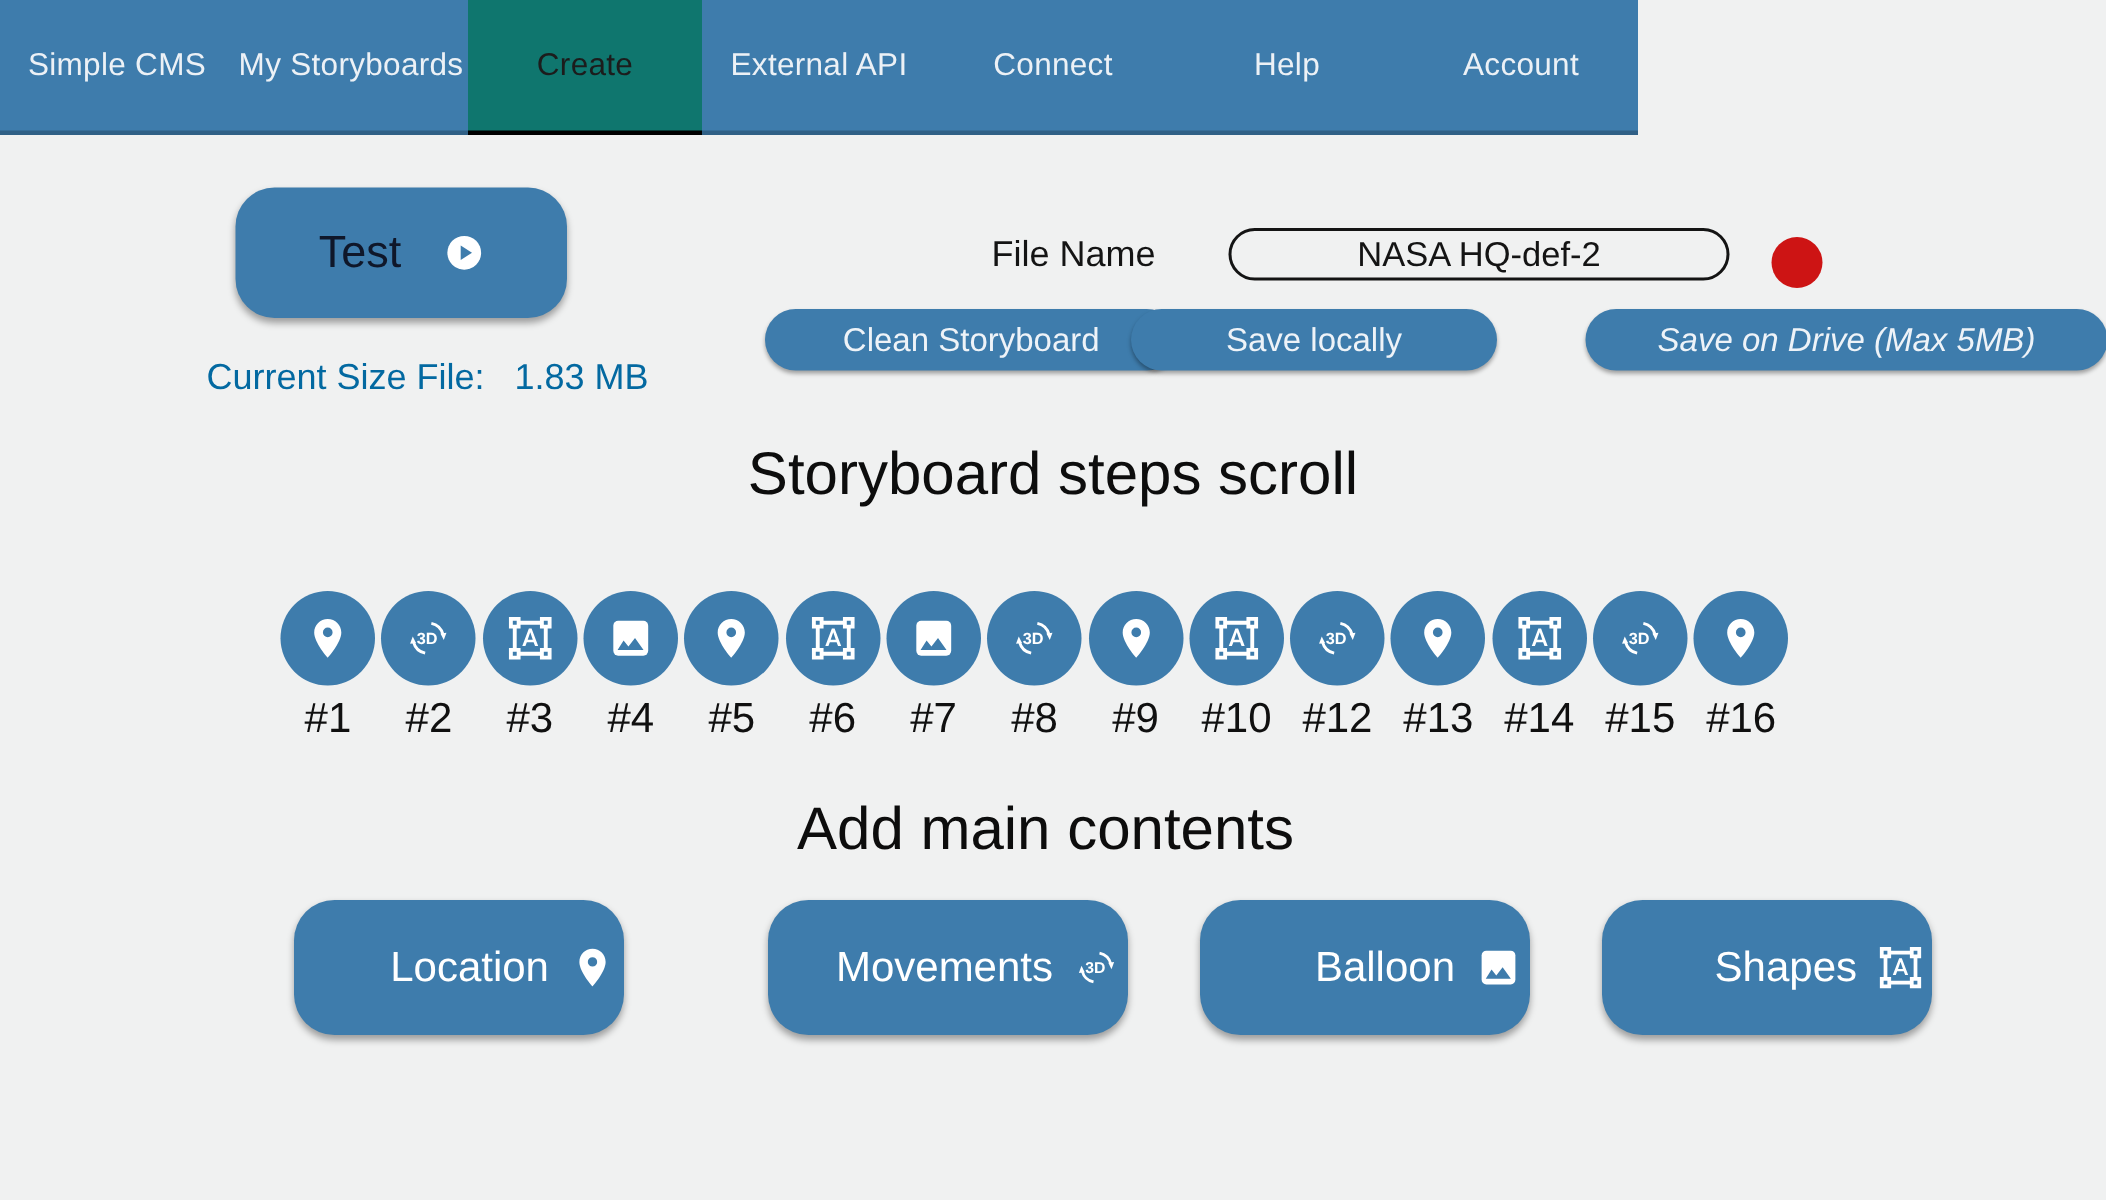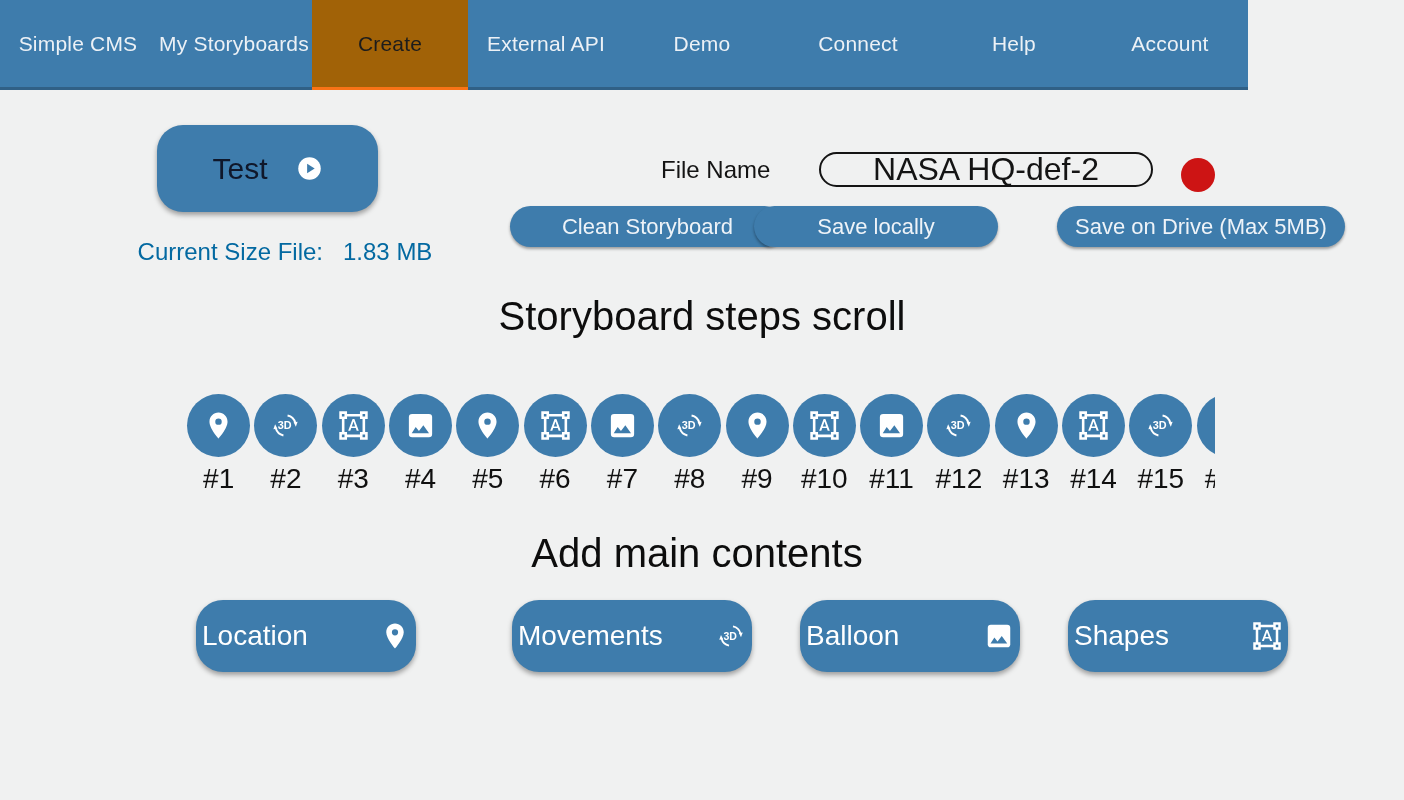--- a/index.html
+++ b/index.html
@@ -18,52 +18,52 @@
 
   
   .nav{display:grid;grid-template-columns:repeat(9,1fr);height:90px;width:1404px;}
   .nav-cell{
     background:var(--accent);color:#ecf1f6;
     display:flex;align-items:center;justify-content:center;
     font-size:21px;letter-spacing:.2px;cursor:pointer;
     border-bottom:3px solid rgba(0,0,0,.22);
     white-space:nowrap;
   }
-  .nav-cell.active{background:#a16207;color:#1c1c1c;border-bottom:3px solid #f97316;}
+  .nav-cell.active{background:#0f766e;color:#1c1c1c;border-bottom:3px solid #000000;}
 
   
   .test-btn{
     position:absolute;left:157px;top:125px;width:221px;height:87px;
     border:none;border-radius:26px;background:var(--accent);
     color:#0f172a;font-size:30px;font-family:inherit;
     display:flex;align-items:center;justify-content:center;gap:28px;
     box-shadow:0 3px 5px rgba(0,0,0,.35);cursor:pointer;
   }
   .test-btn .ic{width:27px;height:27px;}
   .size-line{
     position:absolute;left:120px;top:238px;width:330px;text-align:center;
     font-size:24px;color:#0369a1;white-space:nowrap;
   }
   .filename-label{position:absolute;left:661px;top:156px;font-size:24px;color:#141414;}
   .filename-input{
     position:absolute;left:819px;top:152px;width:334px;height:35px;
     border:2px solid #141414;border-radius:18px;background:transparent;
-    text-align:center;font-size:32px;font-family:inherit;color:#141414;
+    text-align:center;font-size:23px;font-family:inherit;color:#141414;
     padding:0 12px;outline:none;
   }
   .record-dot{position:absolute;left:1181px;top:158px;width:34px;height:34px;border-radius:50%;background:var(--red);}
 
   .pill{
     position:absolute;top:206px;height:41px;border:none;border-radius:21px;
     background:var(--accent);color:#eef3f8;font-size:22px;font-family:inherit;
     box-shadow:0 2px 3px rgba(0,0,0,.35);cursor:pointer;white-space:nowrap;
   }
   .pill-clean{left:510px;width:275px;}
   .pill-savelocal{left:754px;width:244px;}
-  .pill-savedrive{left:1057px;width:288px;}
+  .pill-savedrive{left:1057px;width:348px;font-style:italic;}
 
   
   .h1{position:absolute;top:294px;left:0;width:1404px;text-align:center;
       font-size:40px;font-weight:400;color:#0d0d0d;}
   .h2{position:absolute;top:531px;left:0;width:1394px;text-align:center;
       font-size:40px;font-weight:400;color:#0d0d0d;}
 
   
   .steps-strip{
     position:absolute;top:394px;left:185px;width:1030px;height:104px;
@@ -72,23 +72,23 @@
   .step{flex:0 0 67.3px;display:flex;flex-direction:column;align-items:center;}
   .step-circle{
     width:63px;height:63px;border-radius:50%;background:var(--accent);
     display:flex;align-items:center;justify-content:center;cursor:pointer;flex:0 0 auto;
   }
   .step-circle .ic{width:31px;height:31px;}
   .step-label{margin-top:6px;font-size:28px;color:#101010;white-space:nowrap;}
 
   
   .cbtn{
-    position:absolute;top:600px;height:72px;border:none;border-radius:27px;
+    position:absolute;top:600px;height:90px;border:none;border-radius:27px;
     background:var(--accent);color:#fff;font-size:28px;font-family:inherit;
-    display:flex;align-items:center;justify-content:space-between;gap:14px;
+    display:flex;align-items:center;justify-content:flex-end;gap:14px;
     box-shadow:0 3px 5px rgba(0,0,0,.35);cursor:pointer;white-space:nowrap;
   }
   .cbtn .ic{width:30px;height:30px;}
   .cbtn-0{left:196px;width:220px;}
   .cbtn-1{left:512px;width:240px;}
   .cbtn-2{left:800px;width:220px;}
   .cbtn-3{left:1068px;width:220px;}
 
   .ic{display:block;}
 </style>
@@ -100,23 +100,20 @@
       <span>Simple CMS</span>
     </div>
     <div class="nav-cell">
       <span>My Storyboards</span>
     </div>
     <div class="nav-cell active">
       <span>Create</span>
     </div>
     <div class="nav-cell">
       <span>External API</span>
-    </div>
-    <div class="nav-cell">
-      <span>Demo</span>
     </div>
     <div class="nav-cell">
       <span>Connect</span>
     </div>
     <div class="nav-cell">
       <span>Help</span>
     </div>
     <div class="nav-cell">
       <span>Account</span>
     </div>
@@ -250,31 +247,20 @@
     </div>
     <div class="step">
       <div class="step-circle">
         <span class="ic">
           <svg class="ic" viewBox="0 0 24 24" aria-hidden="true">
             <path fill="#fff" d="M23 7V1h-6v2H7V1H1v6h2v10H1v6h6v-2h10v2h6v-6h-2V7h2zM3 3h2v2H3V3zm2 18H3v-2h2v2zm12-2H7v-2H5V7h2V5h10v2h2v10h-2v2zm4 2h-2v-2h2v2zM19 5V3h2v2h-2zm-5.27 9h-3.49l-.73 2H7.89l3.4-9h1.4l3.41 9h-1.63l-.74-2zm-3.04-1.26h2.61L12 8.91l-1.31 3.83z"></path>
           </svg>
         </span>
       </div>
       <div class="step-label">#10</div>
-    </div>
-    <div class="step">
-      <div class="step-circle">
-        <span class="ic">
-          <svg class="ic" viewBox="0 0 24 24" aria-hidden="true">
-            <rect x="3" y="3" width="18" height="18" rx="2.5" fill="#fff"></rect>
-            <path d="M8.3 13.1l2.5 3.2 3.4-4.4 4.4 6.1H5.2z" fill="#3e7cac"></path>
-          </svg>
-        </span>
-      </div>
-      <div class="step-label">#11</div>
     </div>
     <div class="step">
       <div class="step-circle">
         <span class="ic">
           <svg class="ic" viewBox="0 0 24 24" aria-hidden="true">
             <text x="11.4" y="15" font-size="8.4" font-weight="bold" text-anchor="middle" fill="#fff" font-family="Liberation Sans, sans-serif">3D</text>
             <path d="M13.6 4.3A7.9 7.9 0 0 1 19.6 10" fill="none" stroke="#fff" stroke-width="1.5"></path>
             <polygon points="18.3,9.5 21.4,9.1 20,12.9" fill="#fff"></polygon>
             <path d="M10.4 19.7A7.9 7.9 0 0 1 4.4 14" fill="none" stroke="#fff" stroke-width="1.5"></path>
             <polygon points="5.7,14.5 2.6,14.9 4,11.1" fill="#fff"></polygon>

